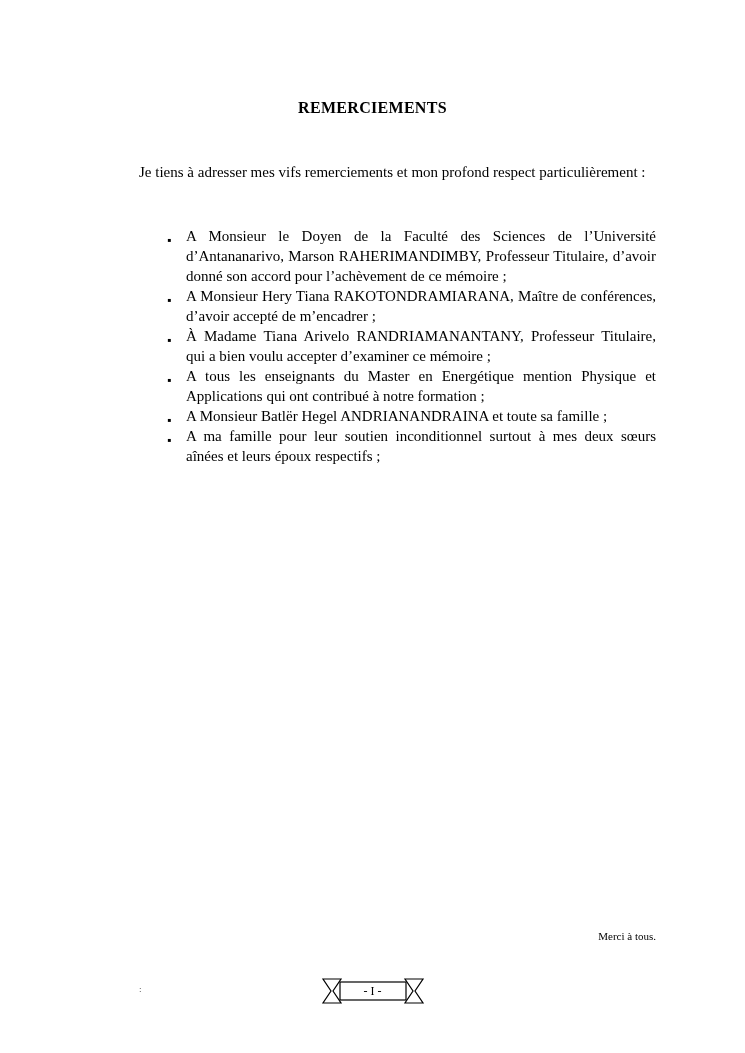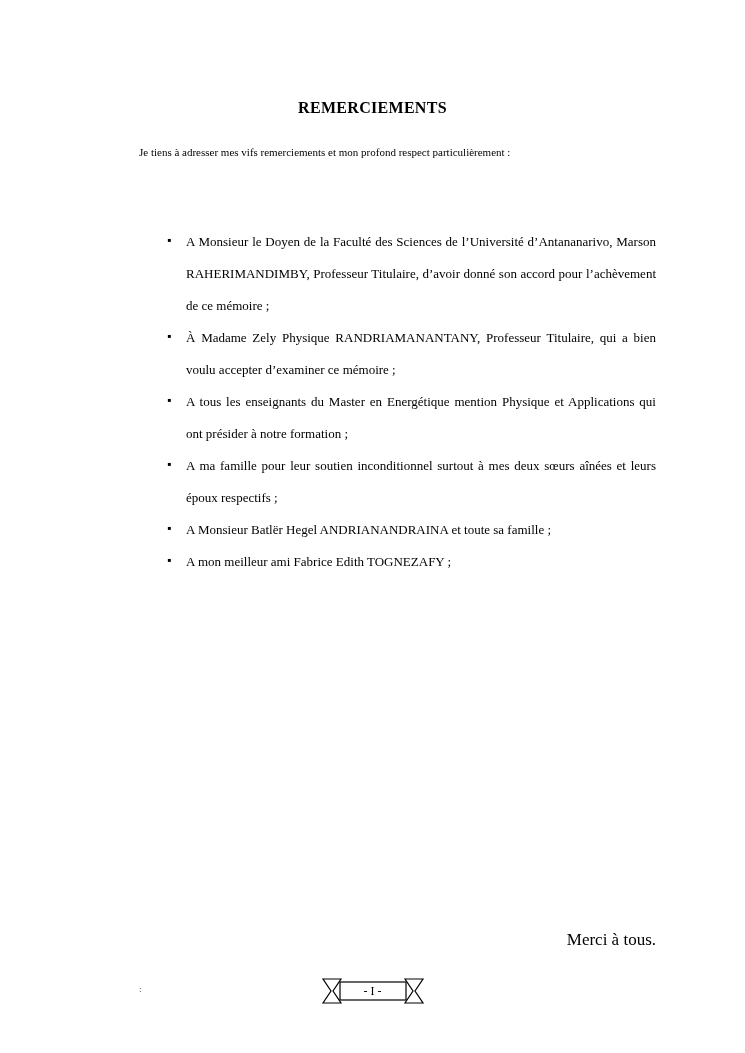--- a/index.html
+++ b/index.html
@@ -28,61 +28,61 @@
     left: 0;
     width: 745px;
     text-align: center;
     font-family: "Liberation Serif", serif;
     font-weight: bold;
     font-size: 16px;
     letter-spacing: 0.3px;
   }
   .intro {
     position: absolute;
-    top: 128px;
+    top: 144px;
     left: 139px;
     width: 517px;
-    font-size: 11px;
+    font-size: 15px;
     line-height: 27px;
     text-align: justify;
     text-justify: inter-word;
   }
   .list {
     position: absolute;
     top: 226px;
     left: 139px;
     width: 517px;
     list-style: none;
     margin: 0;
     padding: 0;
   }
   .list-item {
     position: relative;
     padding-left: 47px;
     margin-bottom: 0px;
-    font-size: 13px;
-    line-height: 32px;
+    font-size: 15px;
+    line-height: 20px;
     text-align: justify;
     text-justify: inter-word;
   }
   .list-item::before {
     content: "\25AA";
     position: absolute;
     left: 28px;
     top: 0;
     font-size: 12px;
     line-height: 28px;
   }
   .closing {
     position: absolute;
     top: 930px;
     left: 139px;
     width: 517px;
     text-align: right;
-    font-size: 17px;
+    font-size: 11px;
   }
   .footer-mark {
     position: absolute;
     left: 139px;
     top: 984px;
     font-size: 9px;
     color: #222;
     line-height: 10px;
   }
   .page-number-wrap {
@@ -119,25 +119,25 @@
 <body>
 
 <div class="page">
 
   <h1 class="doc-title">REMERCIEMENTS</h1>
 
   <p class="intro">Je tiens à adresser mes vifs remerciements et mon profond respect particulièrement :</p>
 
   <ul class="list">
     <li class="list-item">A Monsieur le Doyen de la Faculté des Sciences de l’Université d’Antananarivo, Marson RAHERIMANDIMBY, Professeur Titulaire, d’avoir donné son accord pour l’achèvement de ce mémoire ;</li>
-    <li class="list-item">À Madame Zely Physique RANDRIAMANANTANY, Professeur Titulaire, qui a bien voulu accepter d’examiner ce mémoire ;</li>
-    <li class="list-item">A tous les enseignants du Master en Energétique mention Physique et Applications qui ont présider à notre formation ;</li>
+    <li class="list-item">A Monsieur Hery Tiana RAKOTONDRAMIARANA, Maître de conférences, d’avoir accepté de m’encadrer ;</li>
+    <li class="list-item">À Madame Tiana Arivelo RANDRIAMANANTANY, Professeur Titulaire, qui a bien voulu accepter d’examiner ce mémoire ;</li>
+    <li class="list-item">A tous les enseignants du Master en Energétique mention Physique et Applications qui ont contribué à notre formation ;</li>
+    <li class="list-item">A Monsieur Batlër Hegel ANDRIANANDRAINA et toute sa famille ;</li>
     <li class="list-item">A ma famille pour leur soutien inconditionnel surtout à mes deux sœurs aînées et leurs époux respectifs ;</li>
-    <li class="list-item">A Monsieur Batlër Hegel ANDRIANANDRAINA et toute sa famille ;</li>
-    <li class="list-item">A mon meilleur ami Fabrice Edith TOGNEZAFY ;</li>
   </ul>
 
   <div class="closing">Merci à tous.</div>
 
   <div class="footer-mark">:</div>
 
   <div class="page-number-wrap">
     <div class="ribbon">
       <svg width="104" height="32" viewBox="0 0 104 32" xmlns="http://www.w3.org/2000/svg">
         <path d="M2 4 L20 4 L12 16 L20 28 L2 28 L10 16 Z" fill="none" stroke="#000" stroke-width="1.2"></path>

